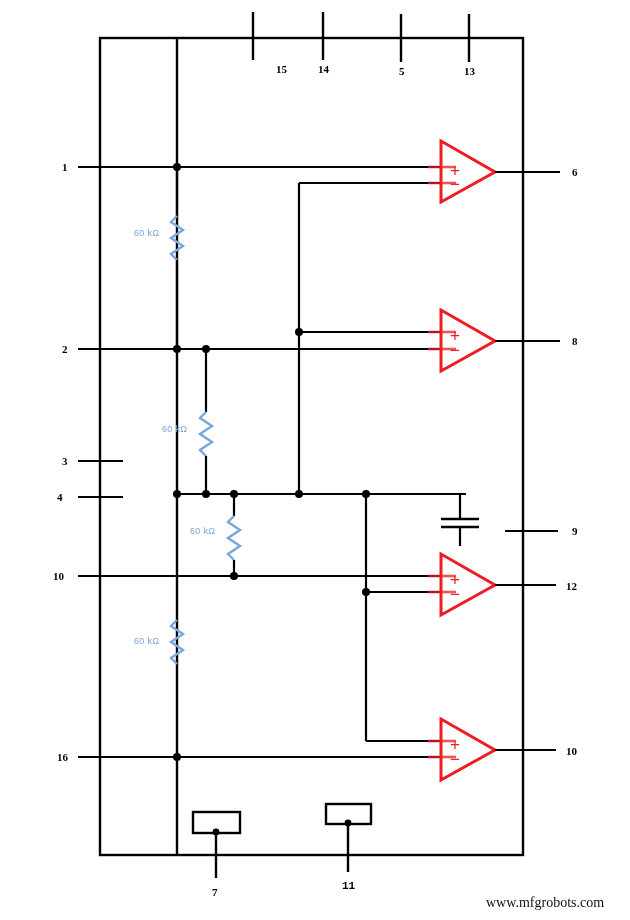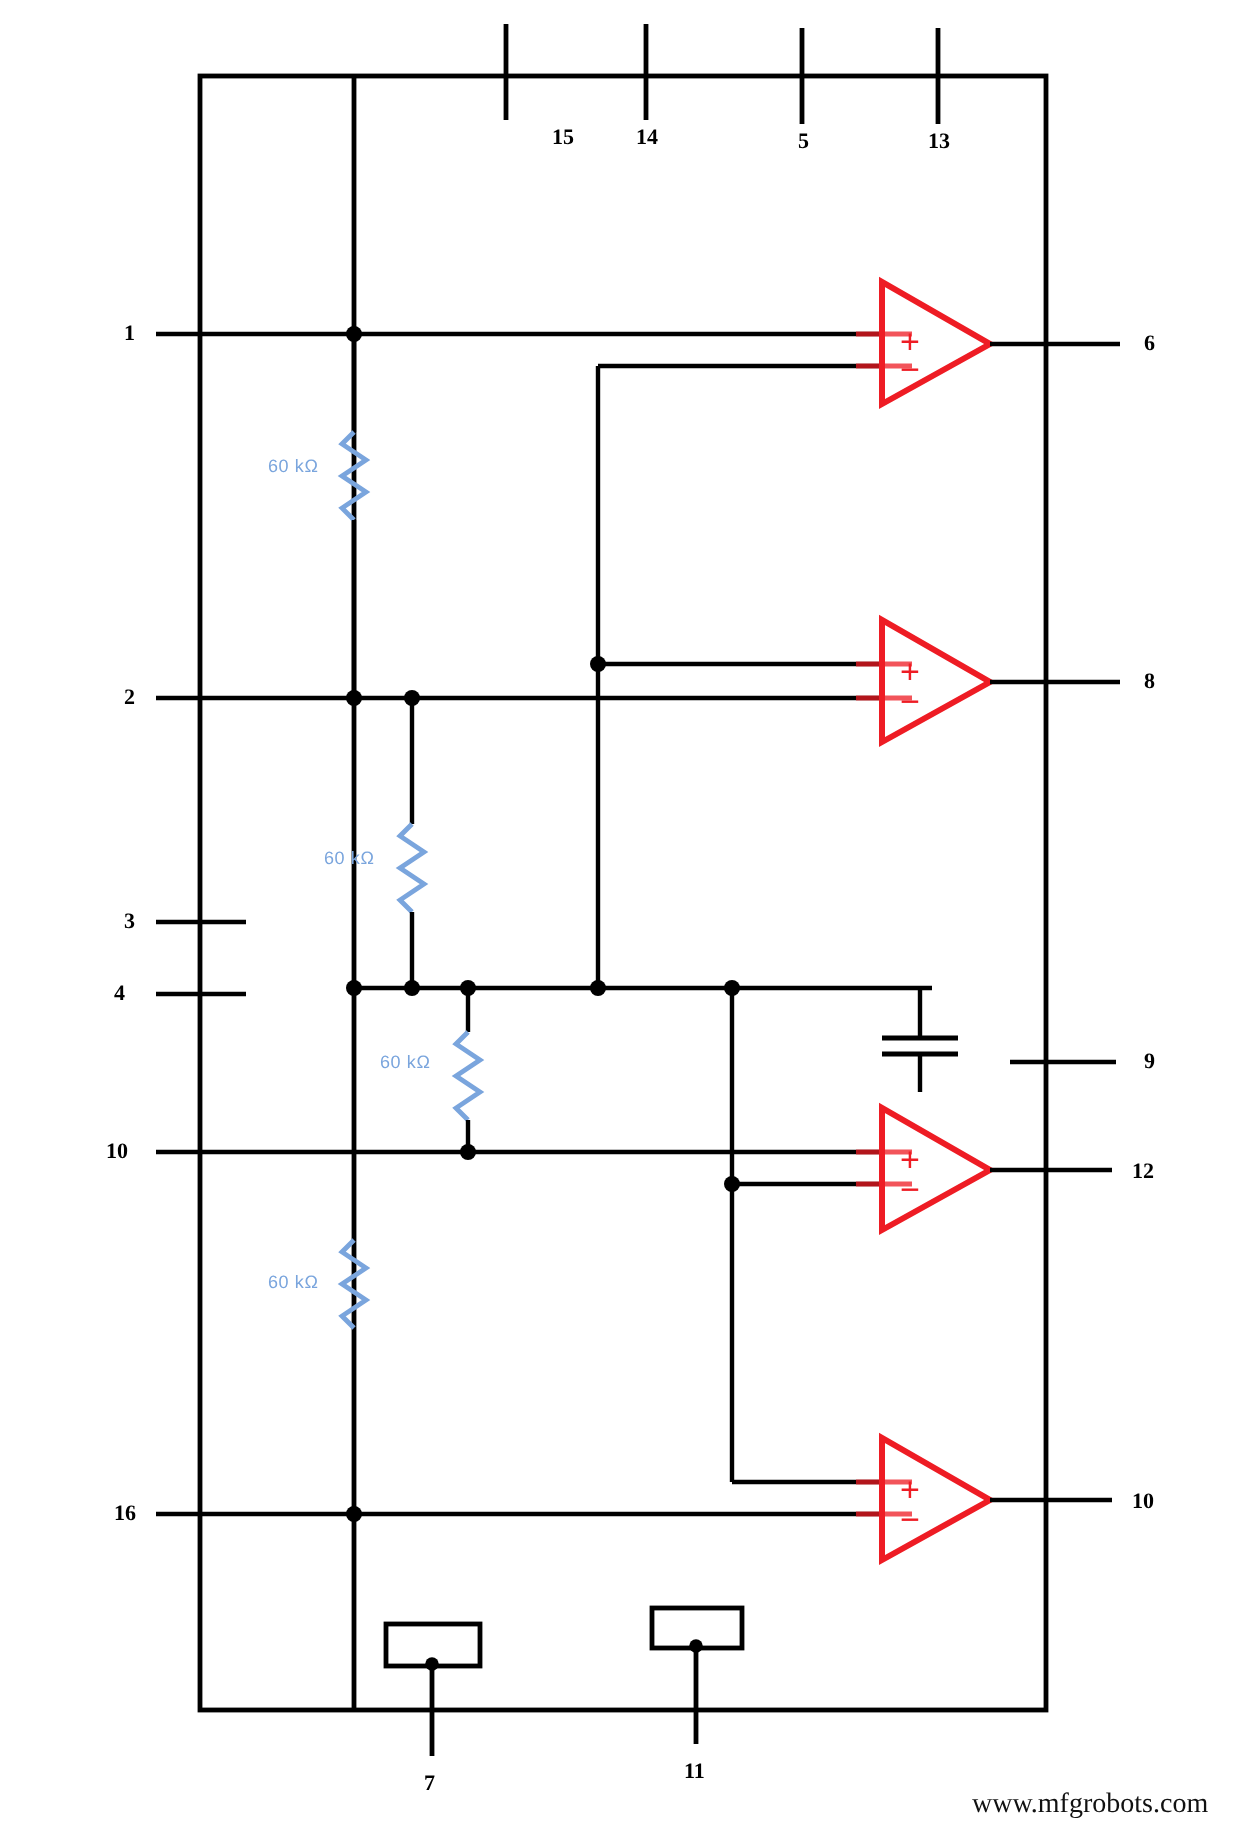--- a/index.html
+++ b/index.html
@@ -205,21 +205,21 @@
   <div class="pin-label" style="left:53px; top:570px;">10</div>
   <div class="pin-label" style="left:57px; top:751px;">16</div>
 
   <div class="pin-label" style="left:572px; top:166px;">6</div>
   <div class="pin-label" style="left:572px; top:335px;">8</div>
   <div class="pin-label" style="left:572px; top:525px;">9</div>
   <div class="pin-label" style="left:566px; top:580px;">12</div>
   <div class="pin-label" style="left:566px; top:745px;">10</div>
 
   <div class="pin-label" style="left:212px; top:886px;">7</div>
-  <div class="pin-label" style="left:342px; top:880px;">11</div>
+  <div class="pin-label" style="left:342px; top:880px;font-family:Liberation Mono, monospace;">11</div>
 
   <div class="res-label" style="left:134px; top:228px;">60 kΩ</div>
   <div class="res-label" style="left:162px; top:424px;">60 kΩ</div>
   <div class="res-label" style="left:190px; top:526px;">60 kΩ</div>
   <div class="res-label" style="left:134px; top:636px;">60 kΩ</div>
 
   <div class="watermark">www.mfgrobots.com</div>
 
 </div>
 

